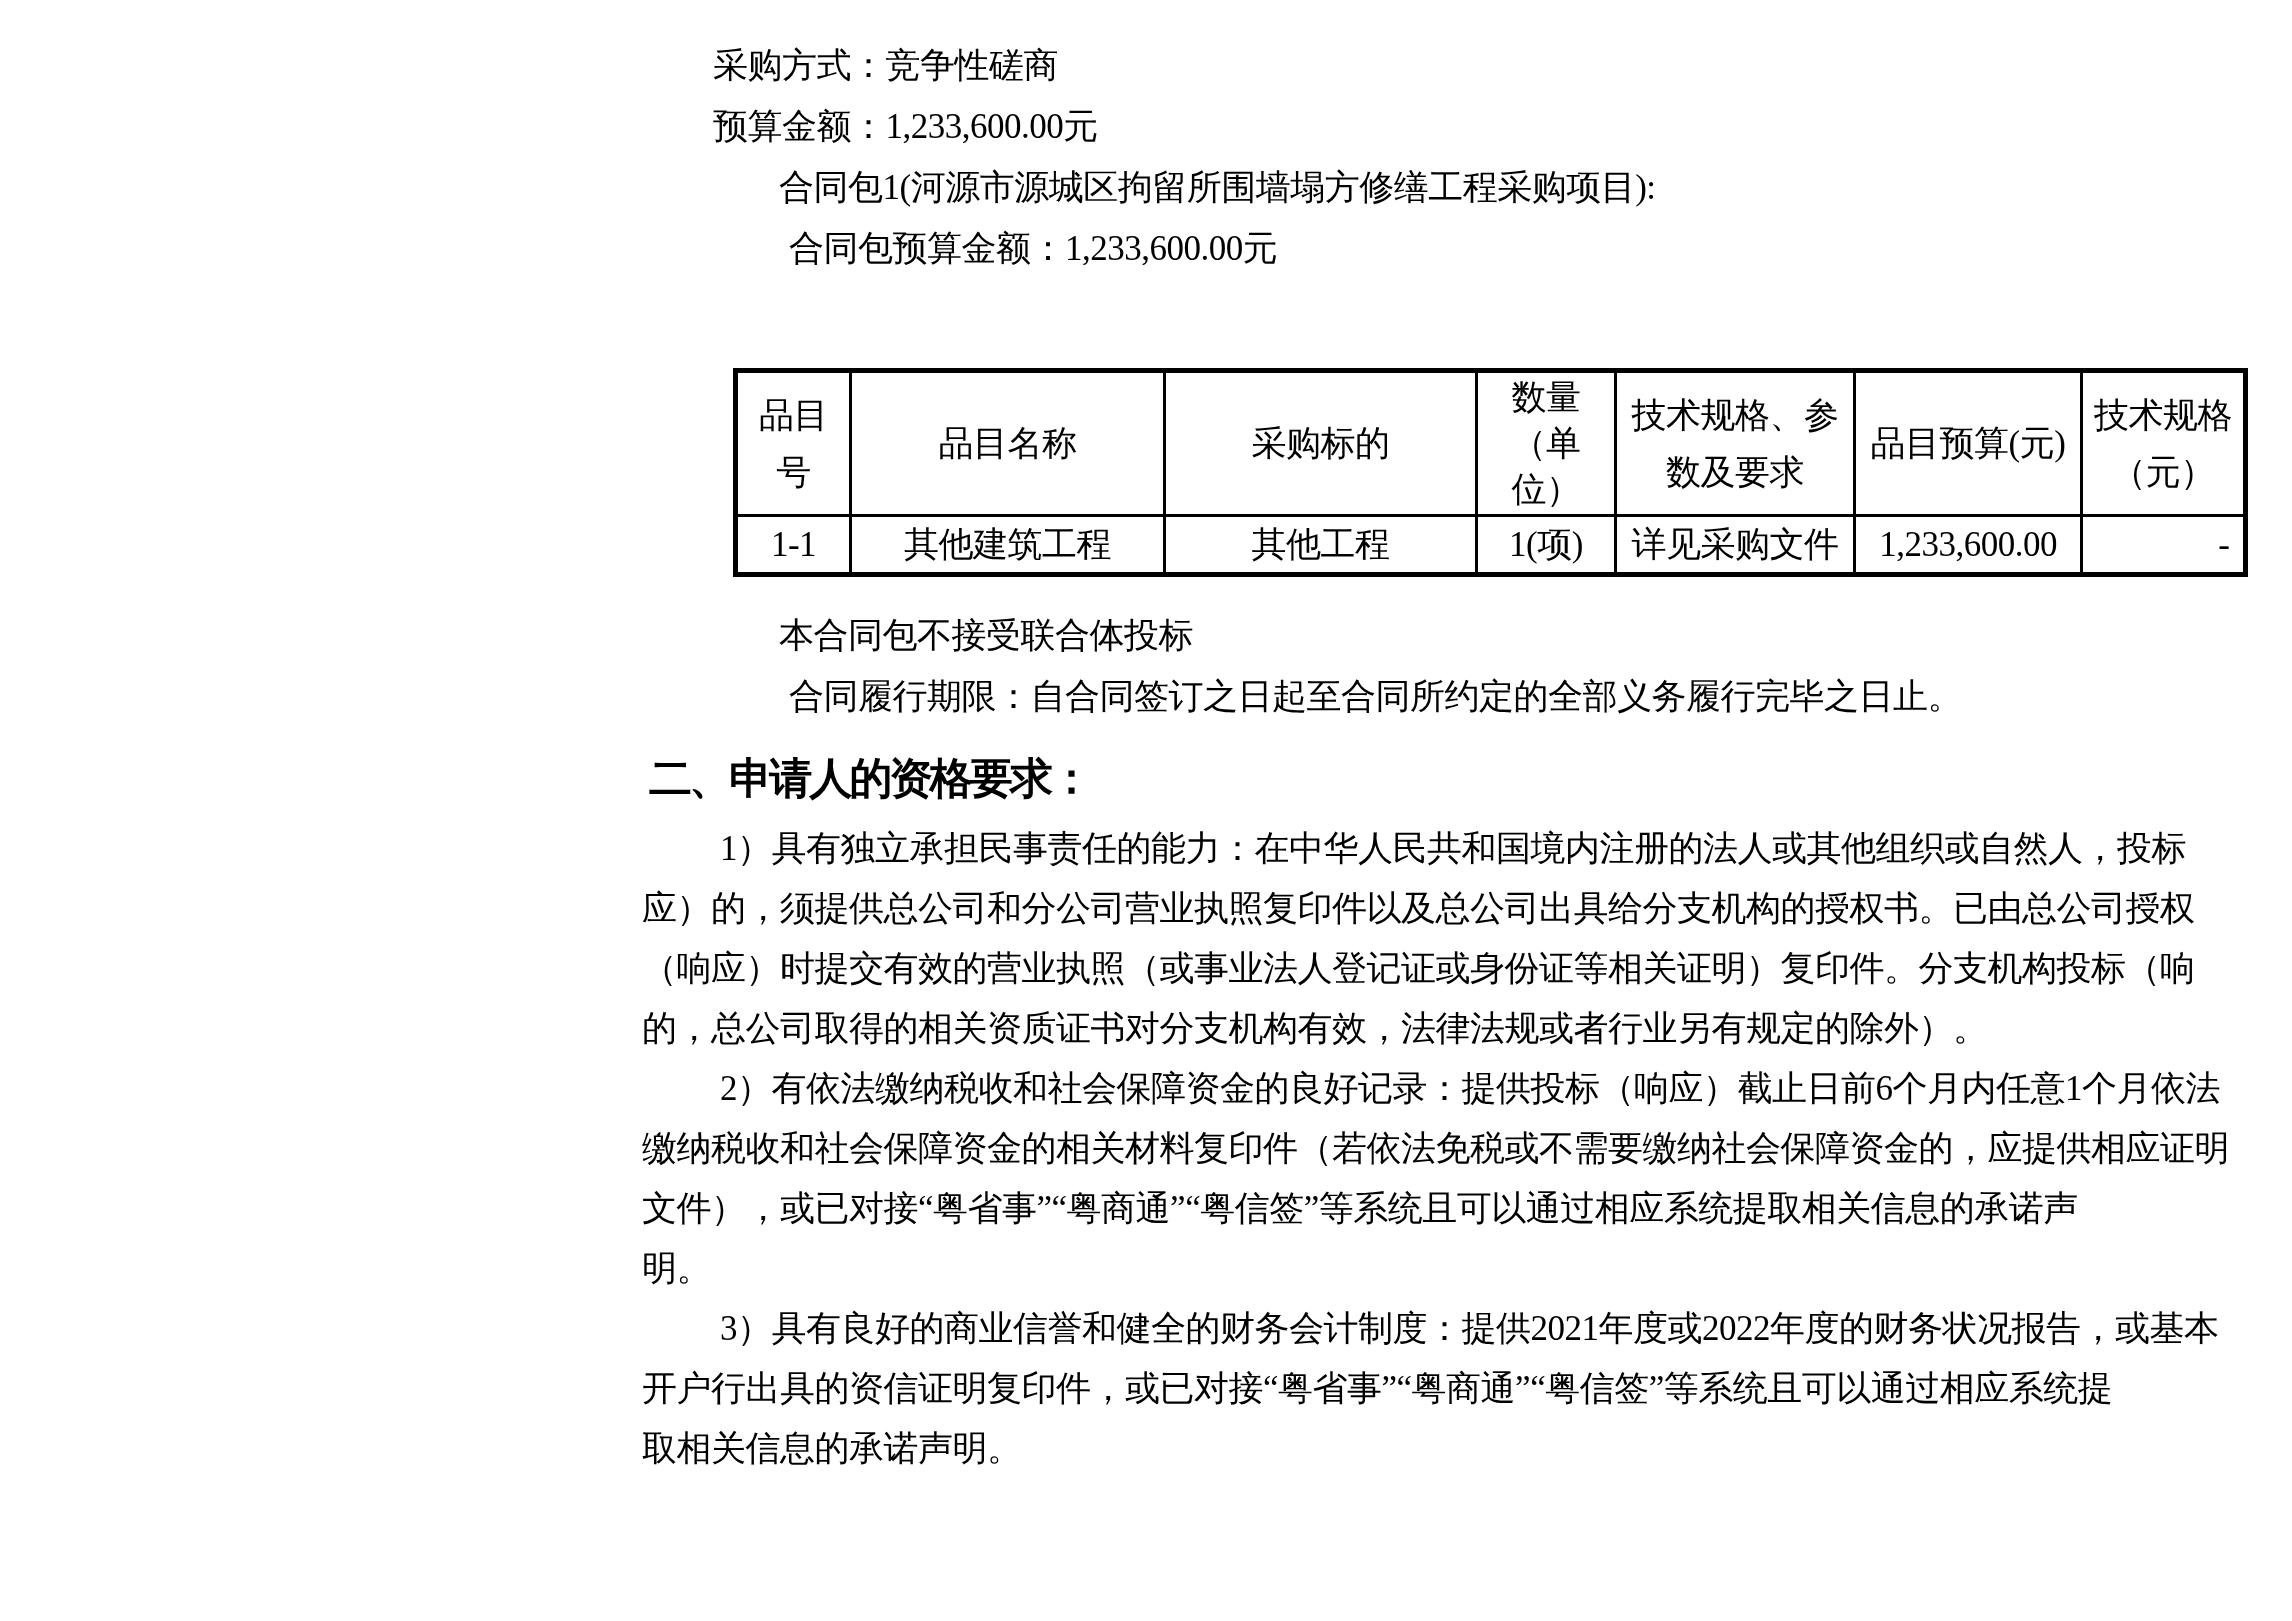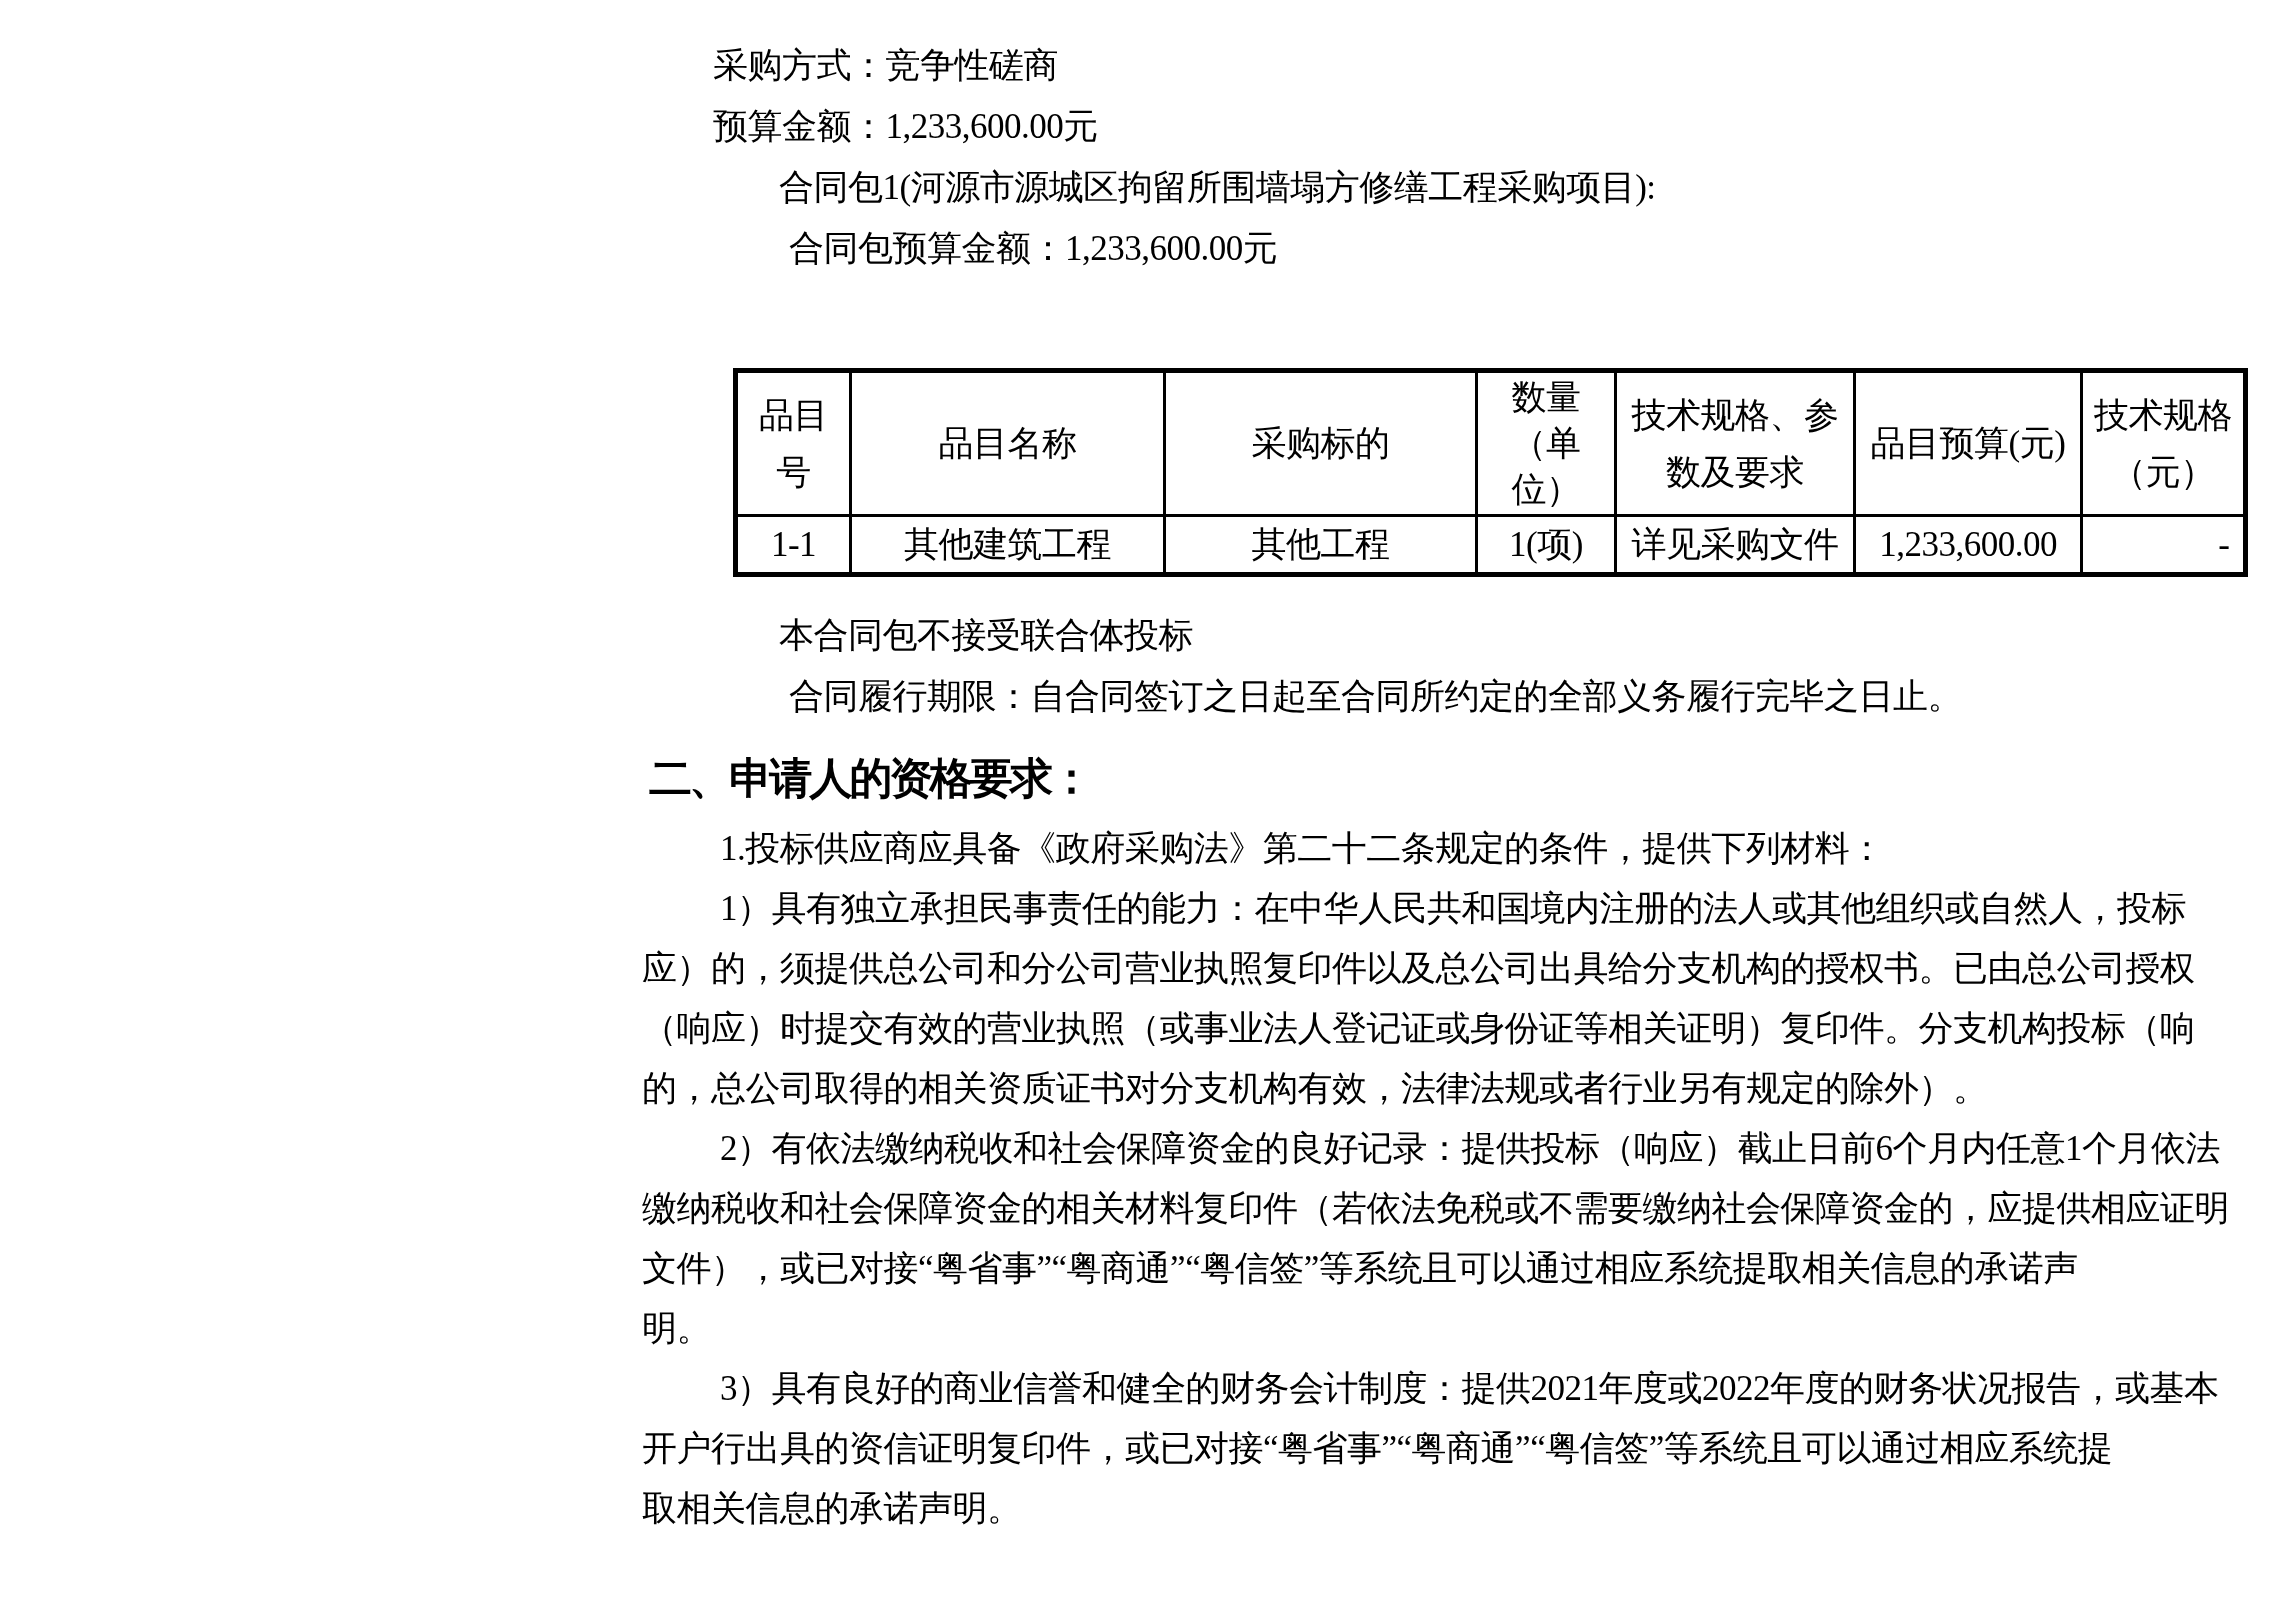--- a/index.html
+++ b/index.html
@@ -94,21 +94,20 @@
 </table>
 
 <div class="block" style="top:605px">
   <div class="line i4">本合同包不接受联合体投标</div>
   <div class="line i43">合同履行期限：自合同签订之日起至合同所约定的全部义务履行完毕之日止。</div>
 </div>
 
 <div class="heading">二、申请人的资格要求：</div>
 
 <div class="block req" style="top:819px">
-  <div class="line i23">1.投标供应商应具备《政府采购法》第二十二条规定的条件，提供下列材料：</div>
   <div class="line i23">1）具有独立承担民事责任的能力：在中华人民共和国境内注册的法人或其他组织或自然人，投标</div>
   <div class="line i0">应）的，须提供总公司和分公司营业执照复印件以及总公司出具给分支机构的授权书。已由总公司授权</div>
   <div class="line i0">（响应）时提交有效的营业执照（或事业法人登记证或身份证等相关证明）复印件。分支机构投标（响</div>
   <div class="line i0">的，总公司取得的相关资质证书对分支机构有效，法律法规或者行业另有规定的除外）。</div>
   <div class="line i23">2）有依法缴纳税收和社会保障资金的良好记录：提供投标（响应）截止日前6个月内任意1个月依法</div>
   <div class="line i0">缴纳税收和社会保障资金的相关材料复印件（若依法免税或不需要缴纳社会保障资金的，应提供相应证明</div>
   <div class="line i0">文件），或已对接“粤省事”“粤商通”“粤信签”等系统且可以通过相应系统提取相关信息的承诺声</div>
   <div class="line i0">明。</div>
   <div class="line i23">3）具有良好的商业信誉和健全的财务会计制度：提供2021年度或2022年度的财务状况报告，或基本</div>
   <div class="line i0">开户行出具的资信证明复印件，或已对接“粤省事”“粤商通”“粤信签”等系统且可以通过相应系统提</div>

